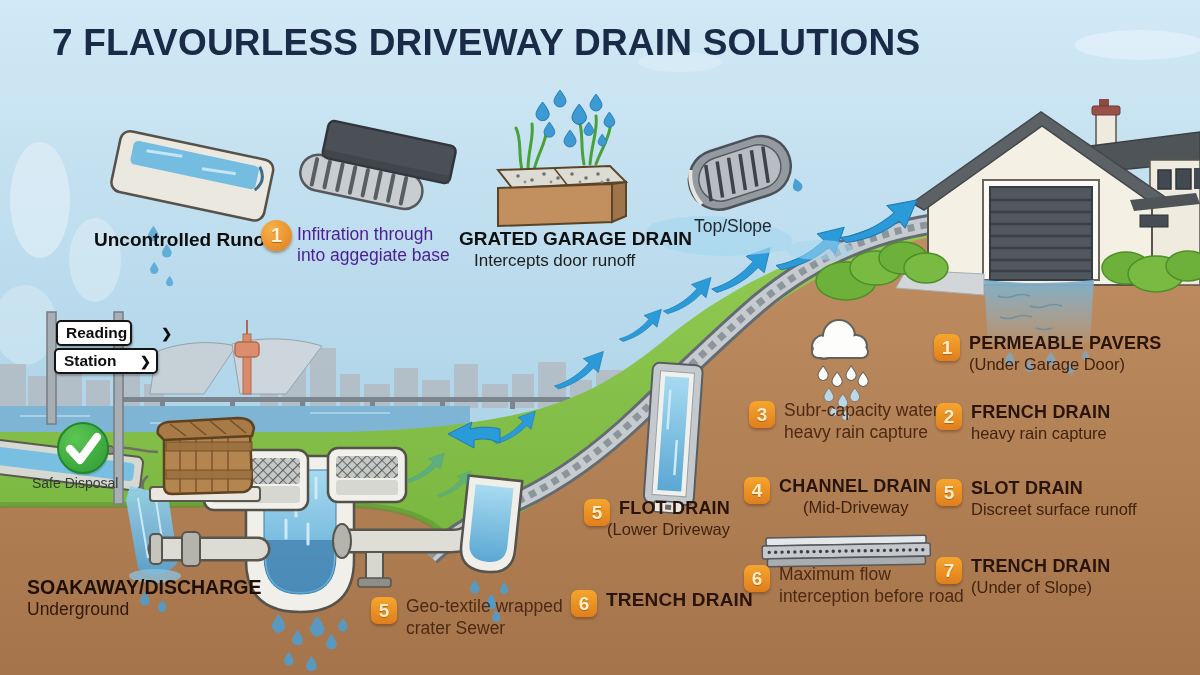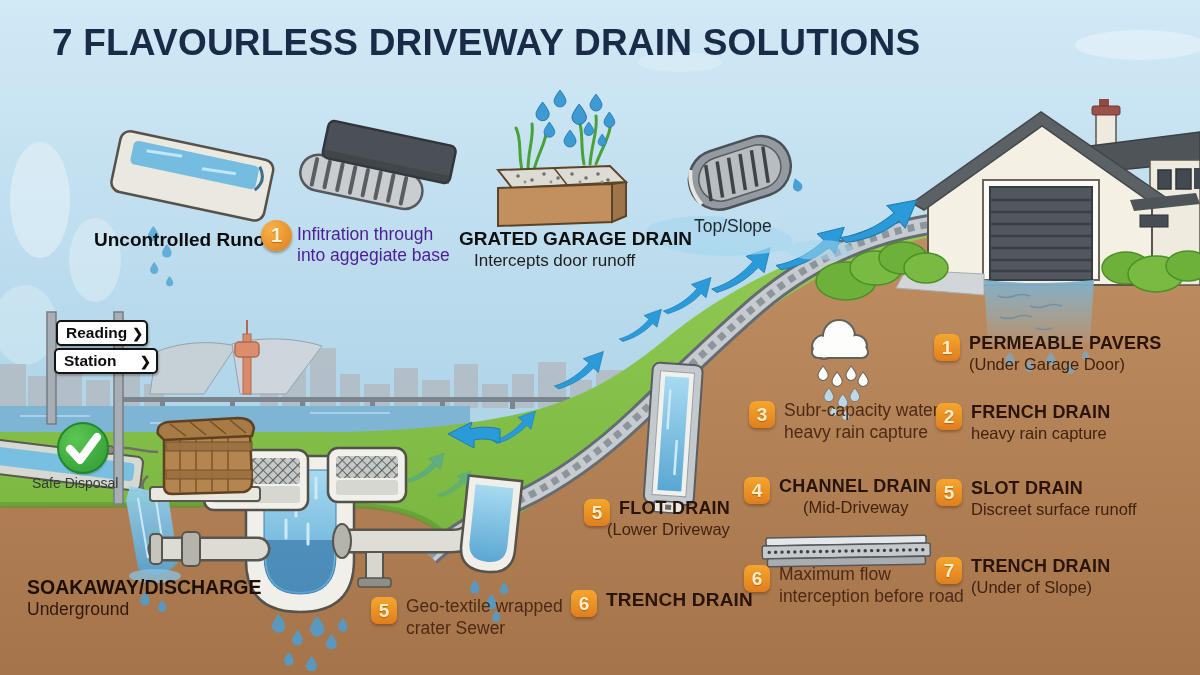--- a/index.html
+++ b/index.html
@@ -21,32 +21,32 @@
          text-shadow:0 1px 1px rgba(150,70,0,.6);margin-top:1px;}
   .badge-round{position:absolute;left:261px;top:220px;width:31px;height:31px;border-radius:50%;
          background:radial-gradient(circle at 35% 30%,#f7b24a,#e07e1d);color:#fff3d2;
          font-weight:700;font-size:20px;display:flex;align-items:center;justify-content:center;
          box-shadow:0 2px 3px rgba(60,30,0,.4);text-shadow:0 1px 1px rgba(150,70,0,.6);}
   
   .callout{position:absolute;display:flex;align-items:flex-start;gap:9px;}
   .c-title{font-size:18px;font-weight:700;color:#29140a;line-height:21px;letter-spacing:.2px;white-space:nowrap;}
   .c-sub{font-size:16.5px;color:#40220f;line-height:21px;white-space:nowrap;}
   .c-reg{font-size:17.5px;color:#4d2a15;line-height:21.5px;white-space:nowrap;}
-  .neg{margin-left:-12px;}
+  .neg{margin-left:-12px;text-align:right;}
   
   .lbl-soakaway{left:27px;top:576px;font-size:19.5px;font-weight:700;color:#1d0f04;}
   .lbl-underground{left:27px;top:599px;width:200px;text-align:left;font-size:17.5px;color:#30180a;}
   .lbl-safe{left:32px;top:475px;font-size:14px;color:#343b34;}
   
   .sign{position:absolute;background:#fff;border:2.5px solid #141414;border-radius:5px;
         display:flex;align-items:center;justify-content:space-between;box-sizing:border-box;
         padding:0 5px 0 8px;font-weight:700;font-size:15.5px;color:#0e0e0e;height:26px;
         box-shadow:1px 2px 2px rgba(0,0,0,.25);}
   .sign .chev{font-size:13px;font-weight:900;margin-left:5px;}
-  .sign-top{left:56px;top:320px;width:92px;}
+  .sign-top{left:56px;top:320px;width:76px;gap:29px;}
   .sign-bottom{left:54px;top:348px;width:104px;}
 </style>
 </head>
 <body>
 
 <div class="stage">
 
 <svg class="scene" width="1200" height="675" viewBox="0 0 1200 675">
   <defs>
     <linearGradient id="skyG" x1="0" y1="0" x2="0" y2="1">

